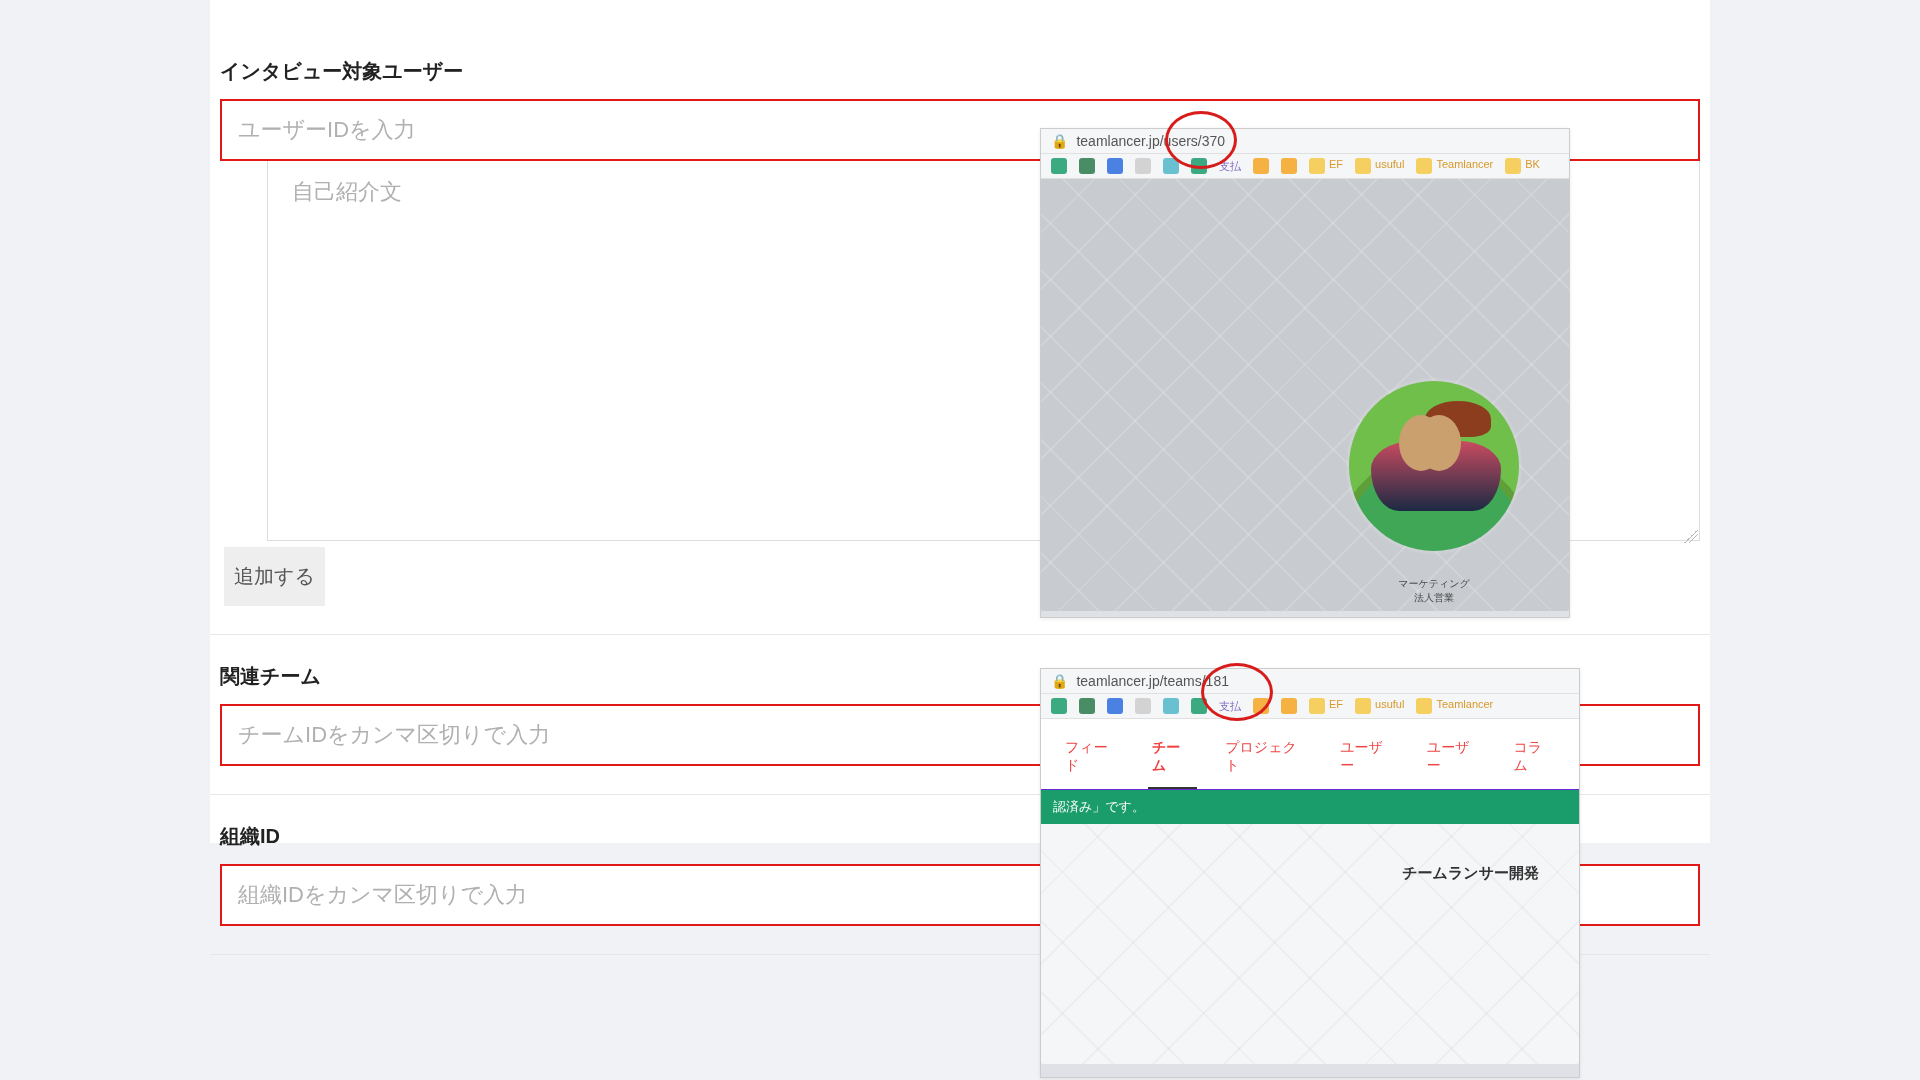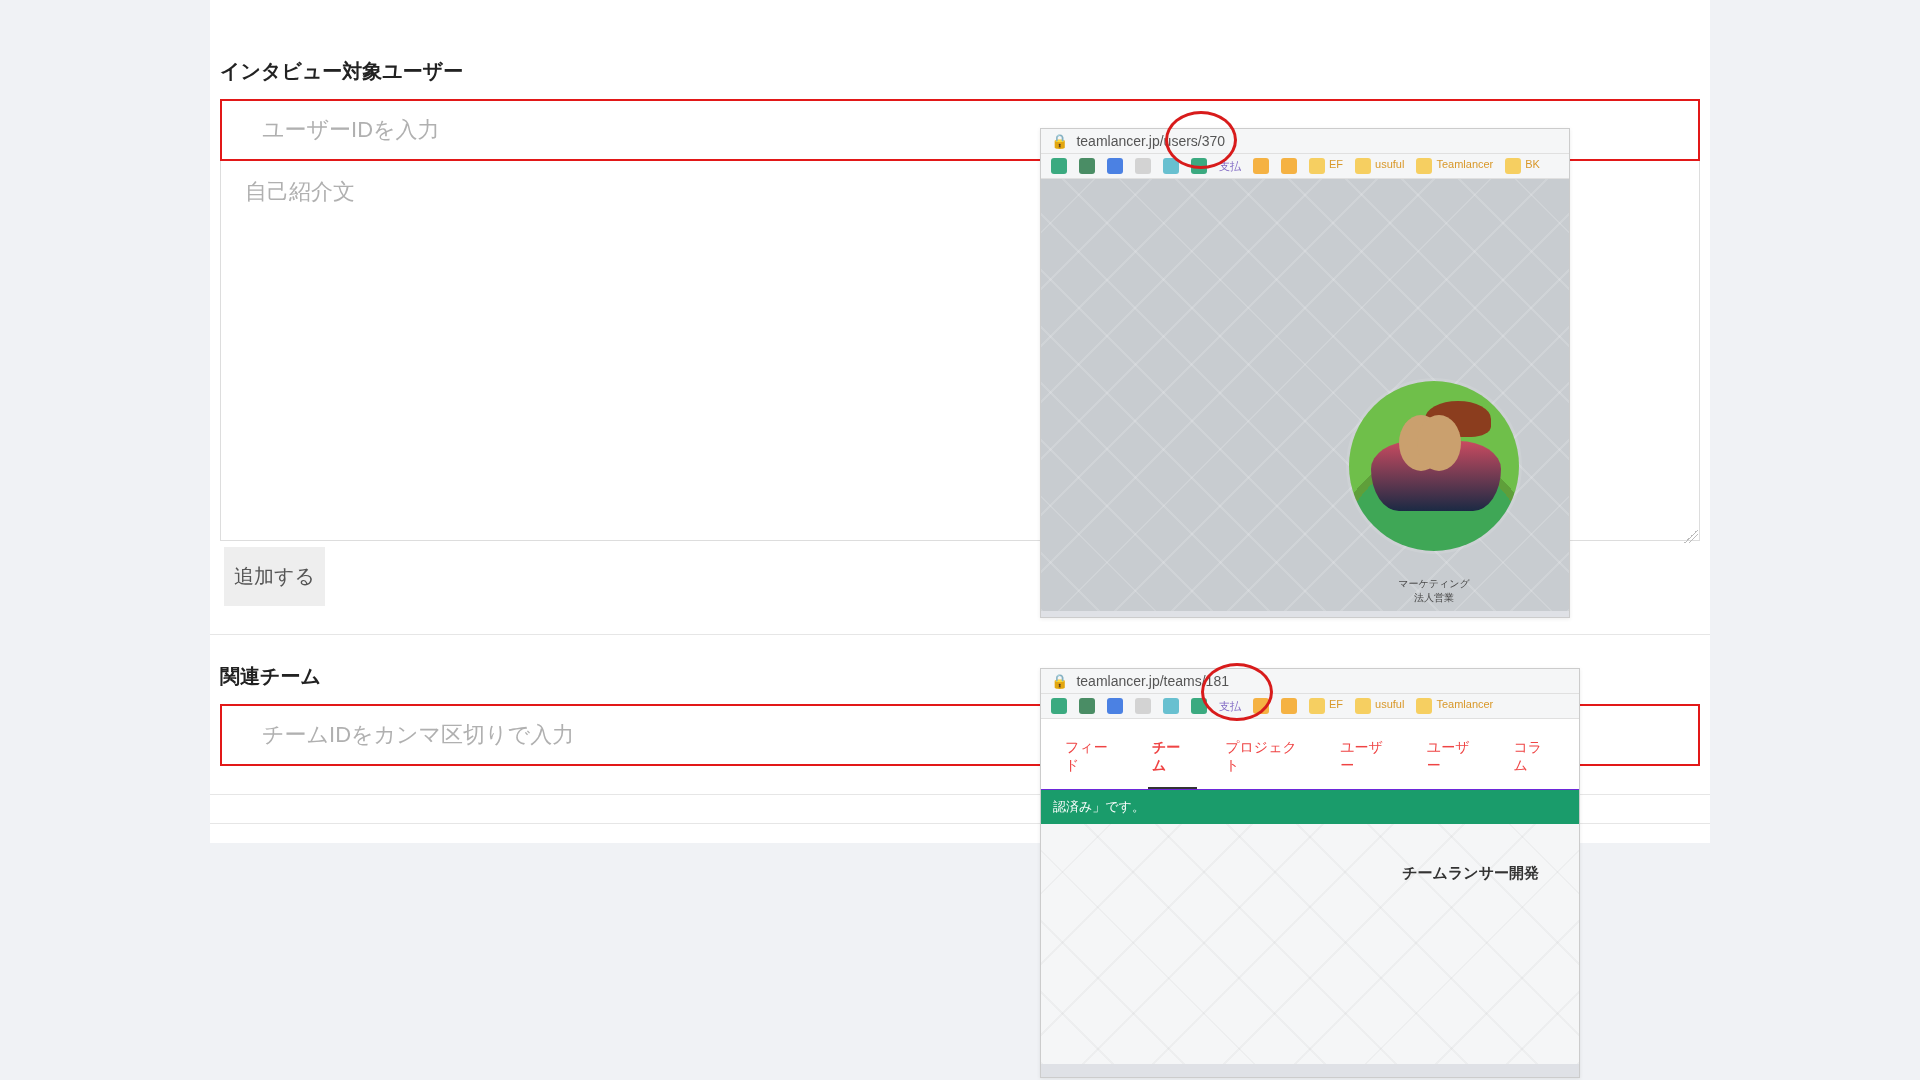--- a/index.html
+++ b/index.html
@@ -3,24 +3,24 @@
 <meta charset="utf-8">
 <style>
   * { box-sizing: border-box; margin: 0; padding: 0; }
   html, body { width: 1920px; height: 1080px; font-family: "Hiragino Kaku Gothic ProN", "Meiryo", sans-serif; background: #f0f2f5; overflow: hidden; }
   .page { width: 1920px; height: 843px; display: flex; justify-content: center; }
   .panel { width: 1500px; background: #fff; padding: 30px 0 0 0; position: relative; }
   .section { padding: 0 10px 0 10px; position: relative; }
   .label { font-size: 20px; font-weight: 700; color: #222; margin: 28px 0 14px 0; }
   .red-input {
     width: 100%; border: 2px solid #e21818; background: #fff;
-    font-size: 22px; color: #222; padding: 16px 40px;
+    font-size: 22px; color: #222; padding: 16px 16px;
   }
   .red-input::placeholder { color: #b0b0b0; }
-  .textarea-wrap { position: relative; }
+  .textarea-wrap { position: relative; margin-left: 47px; }
   .textarea {
     width: 100%; height: 380px; border: 1px solid #ddd; border-top: none;
     font-size: 22px; color: #222; padding: 16px 24px; resize: none;
     font-family: inherit;
   }
   .textarea::placeholder { color: #b0b0b0; }
   .add-btn {
     display: inline-block; background: #eee; color: #555;
     font-size: 20px; padding: 16px 10px; margin: 2px 0 0 4px;
     cursor: pointer;
@@ -144,20 +144,24 @@
 
     <hr class="sep">
 
     <div class="section">
       <div class="label">関連チーム</div>
       <input class="red-input" type="text" placeholder="チームIDをカンマ区切りで入力" style="">
     </div>
 
     <hr class="sep">
 
+    <div class="section">
+      <div class="label">組織ID</div>
+      <input class="red-input" type="text" placeholder="組織IDをカンマ区切りで入力" style="">
+    </div>
 
     <hr class="sep">
 
     <div class="shot shot1">
       <div class="addrbar">
         <span class="lock-ico">🔒</span>
         <span>teamlancer.jp/users/370</span>
       </div>
       <div class="bmbar">
         <span class="bm">

